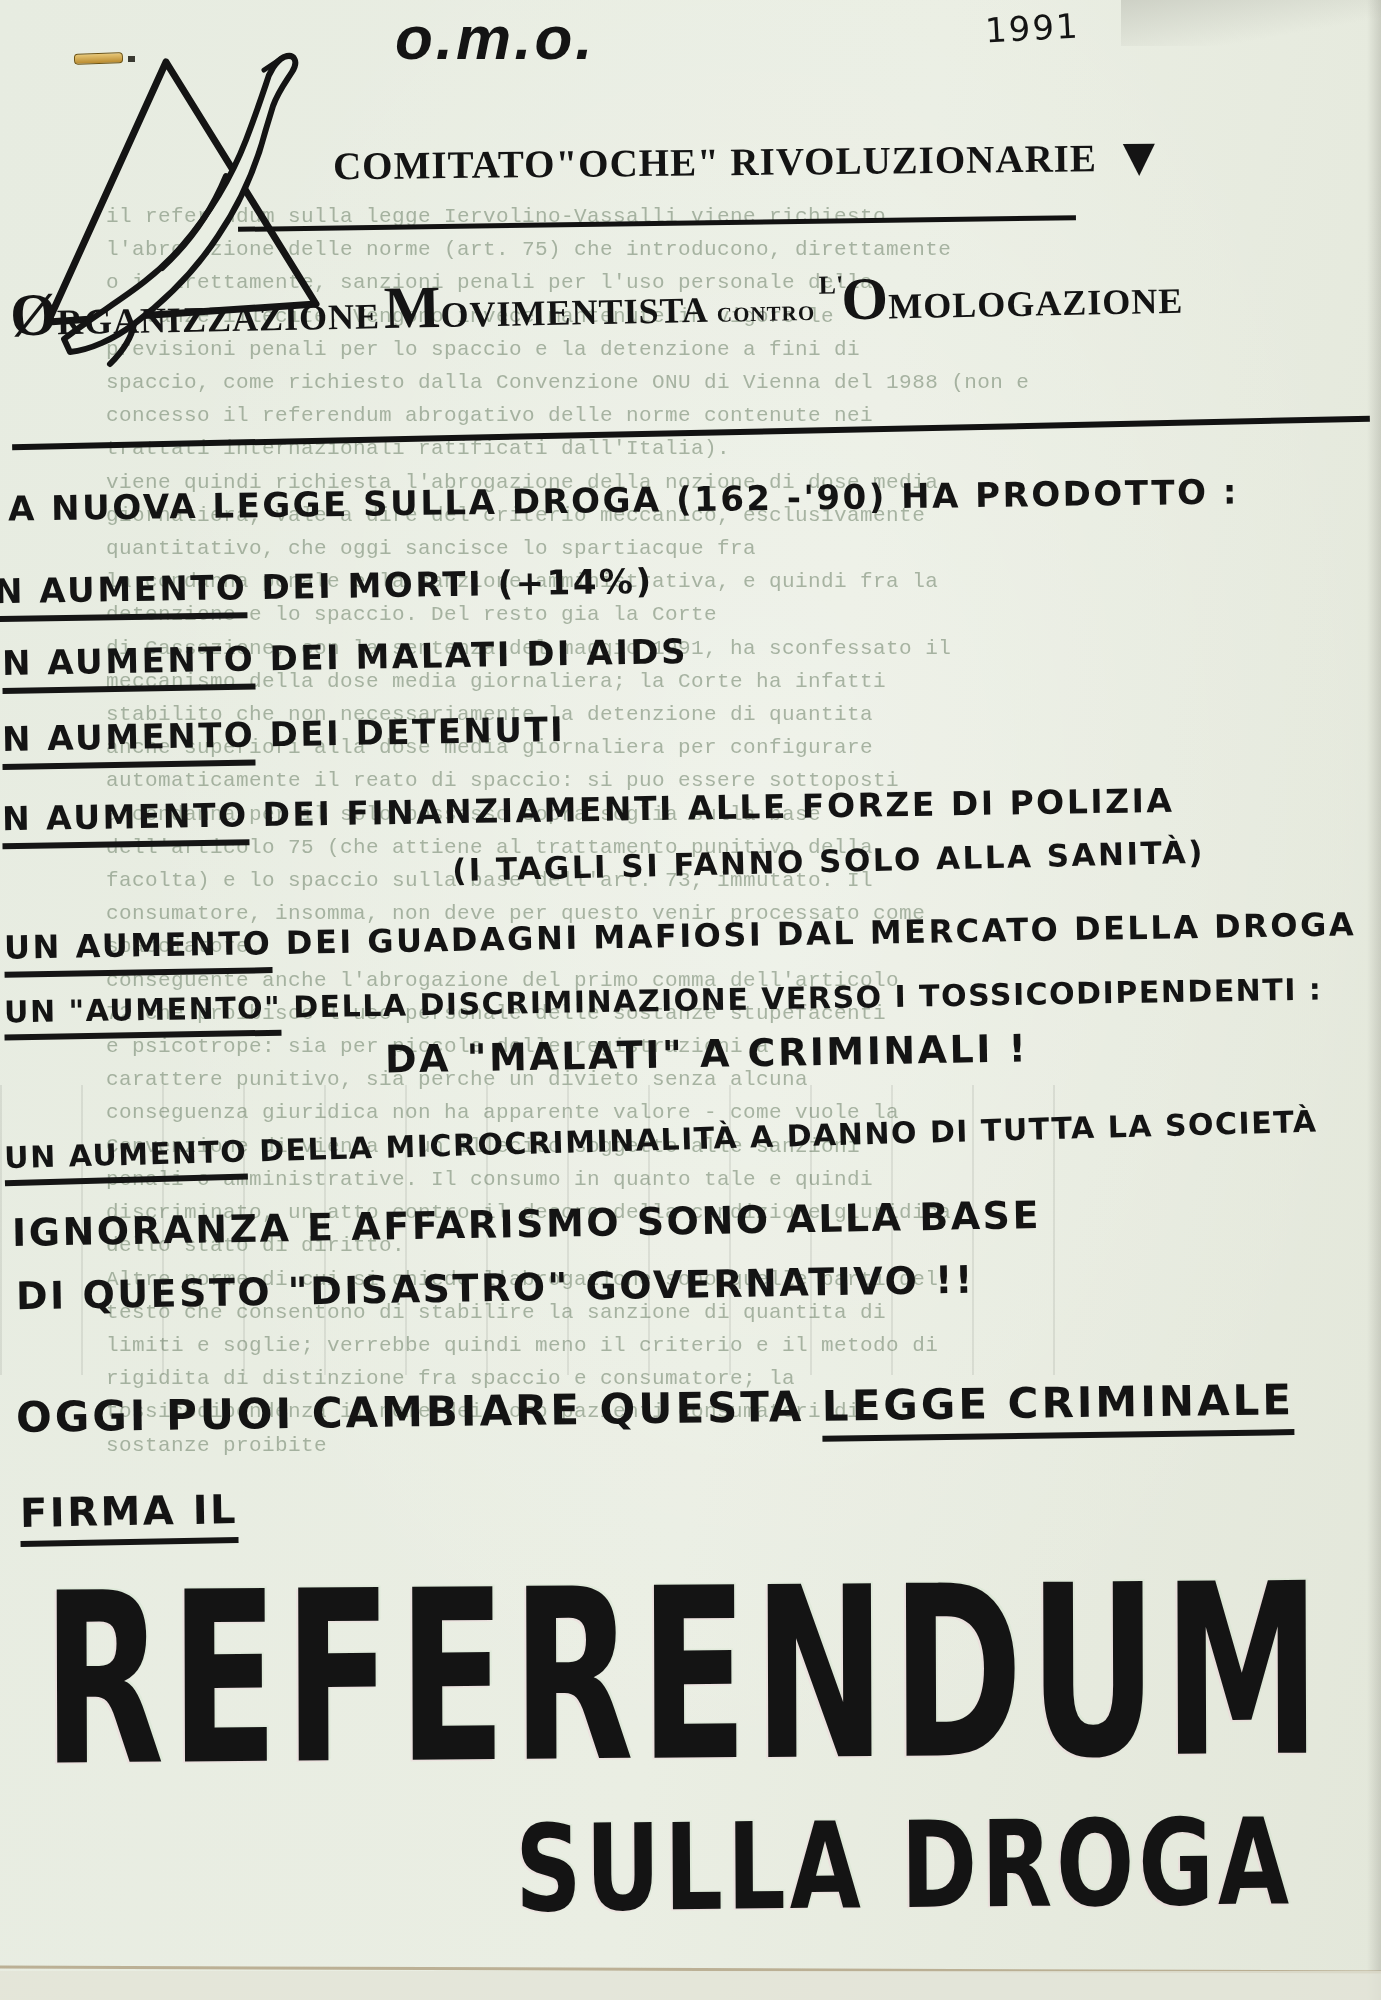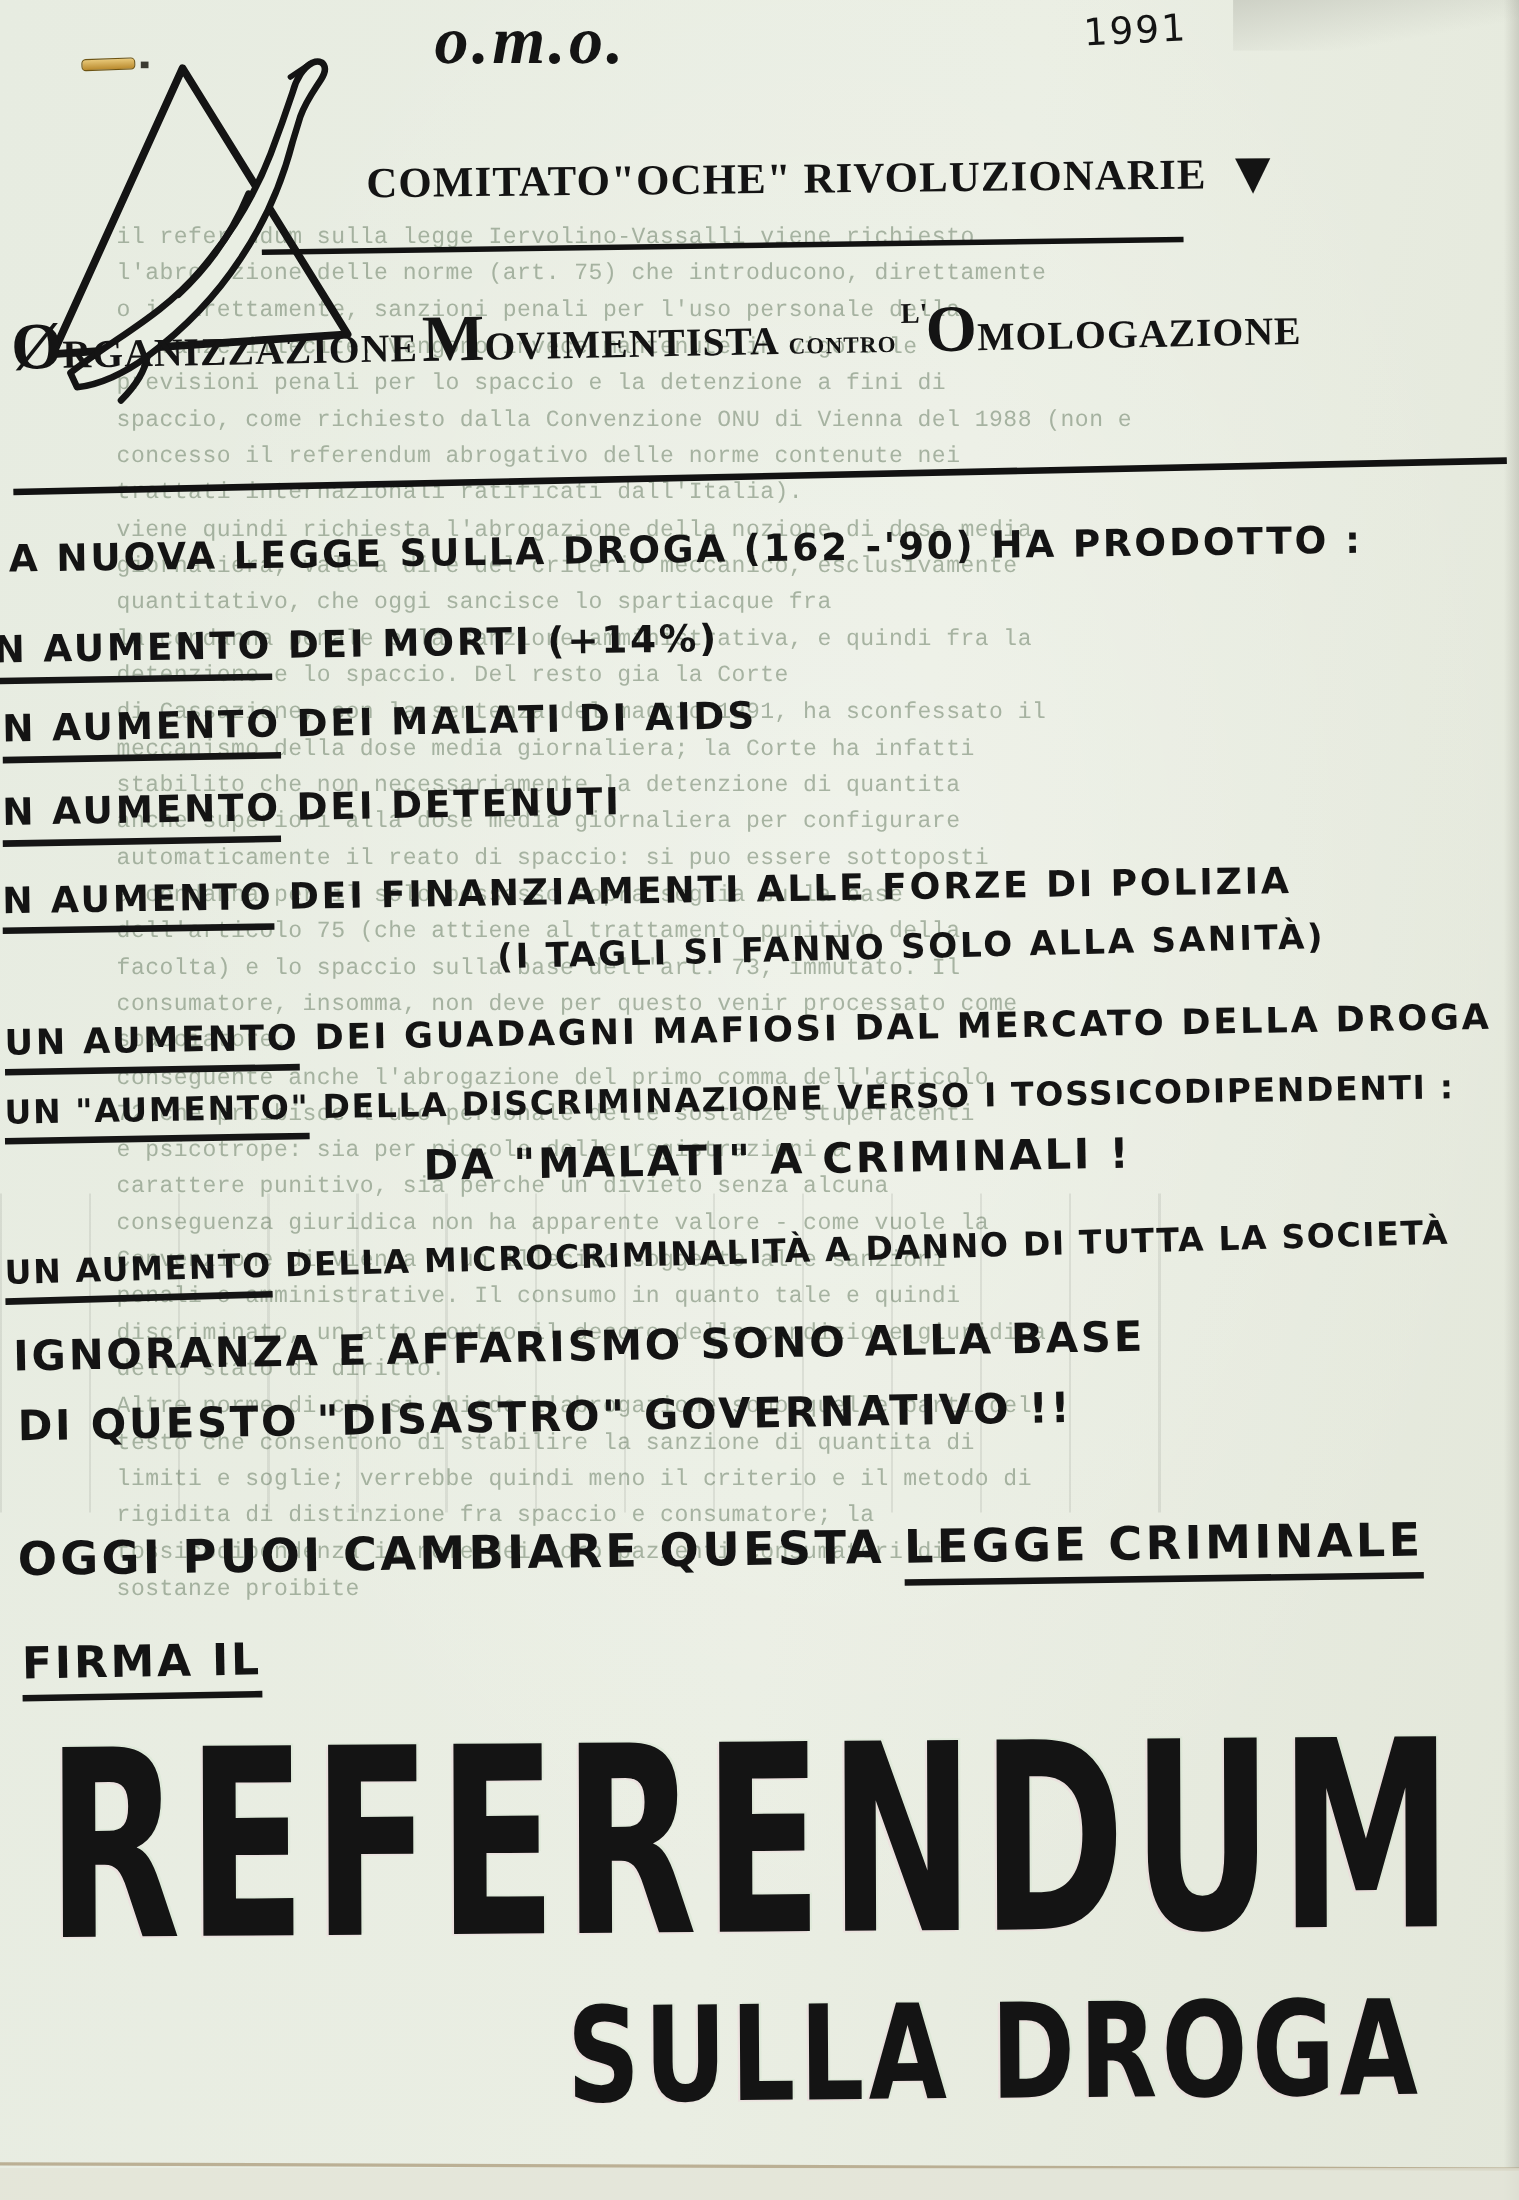--- a/index.html
+++ b/index.html
@@ -28,21 +28,21 @@
     font-family:"Liberation Mono", monospace;font-size:21px;line-height:33.2px;
     letter-spacing:.4px;color:rgba(122,140,118,.62);white-space:pre-line;
     filter:blur(.6px);}
   .gridlines{position:absolute;left:0;top:1085px;width:1085px;height:290px;z-index:1;
     background:repeating-linear-gradient(90deg, rgba(50,55,48,.12) 0 2px, rgba(0,0,0,0) 2px 81px);
     opacity:.8;}
 
   .ink{position:absolute;z-index:3;}
 
   
-  .omo{left:395px;top:2px;font-family:Liberation Serif, serif;font-style:italic;
+  .omo{left:395px;top:2px;font-family:Liberation Sans, sans-serif;font-style:italic;
     font-weight:bold;font-size:62px;letter-spacing:3px;}
   .year{left:985px;top:8px;font-size:34px;font-weight:400;letter-spacing:2px;
     transform:rotate(-3deg);font-family:"DejaVu Sans", sans-serif;}
   .committee{left:333px;top:136px;font-family:"Liberation Serif", serif;font-weight:bold;
     font-size:39px;letter-spacing:1px;transform:rotate(-.6deg);white-space:nowrap;}
   .committee .tri{font-size:42px;margin-left:26px;font-family:"DejaVu Sans", sans-serif;}
   .rule1{left:238px;top:221px;width:838px;height:5px;background:#121212;transform:rotate(-.8deg);}
   .orgline{left:10px;top:270px;white-space:nowrap;font-family:"Liberation Serif", serif;
     font-weight:bold;transform:rotate(-1.1deg);}
   .orgline .big{font-size:60px;}

